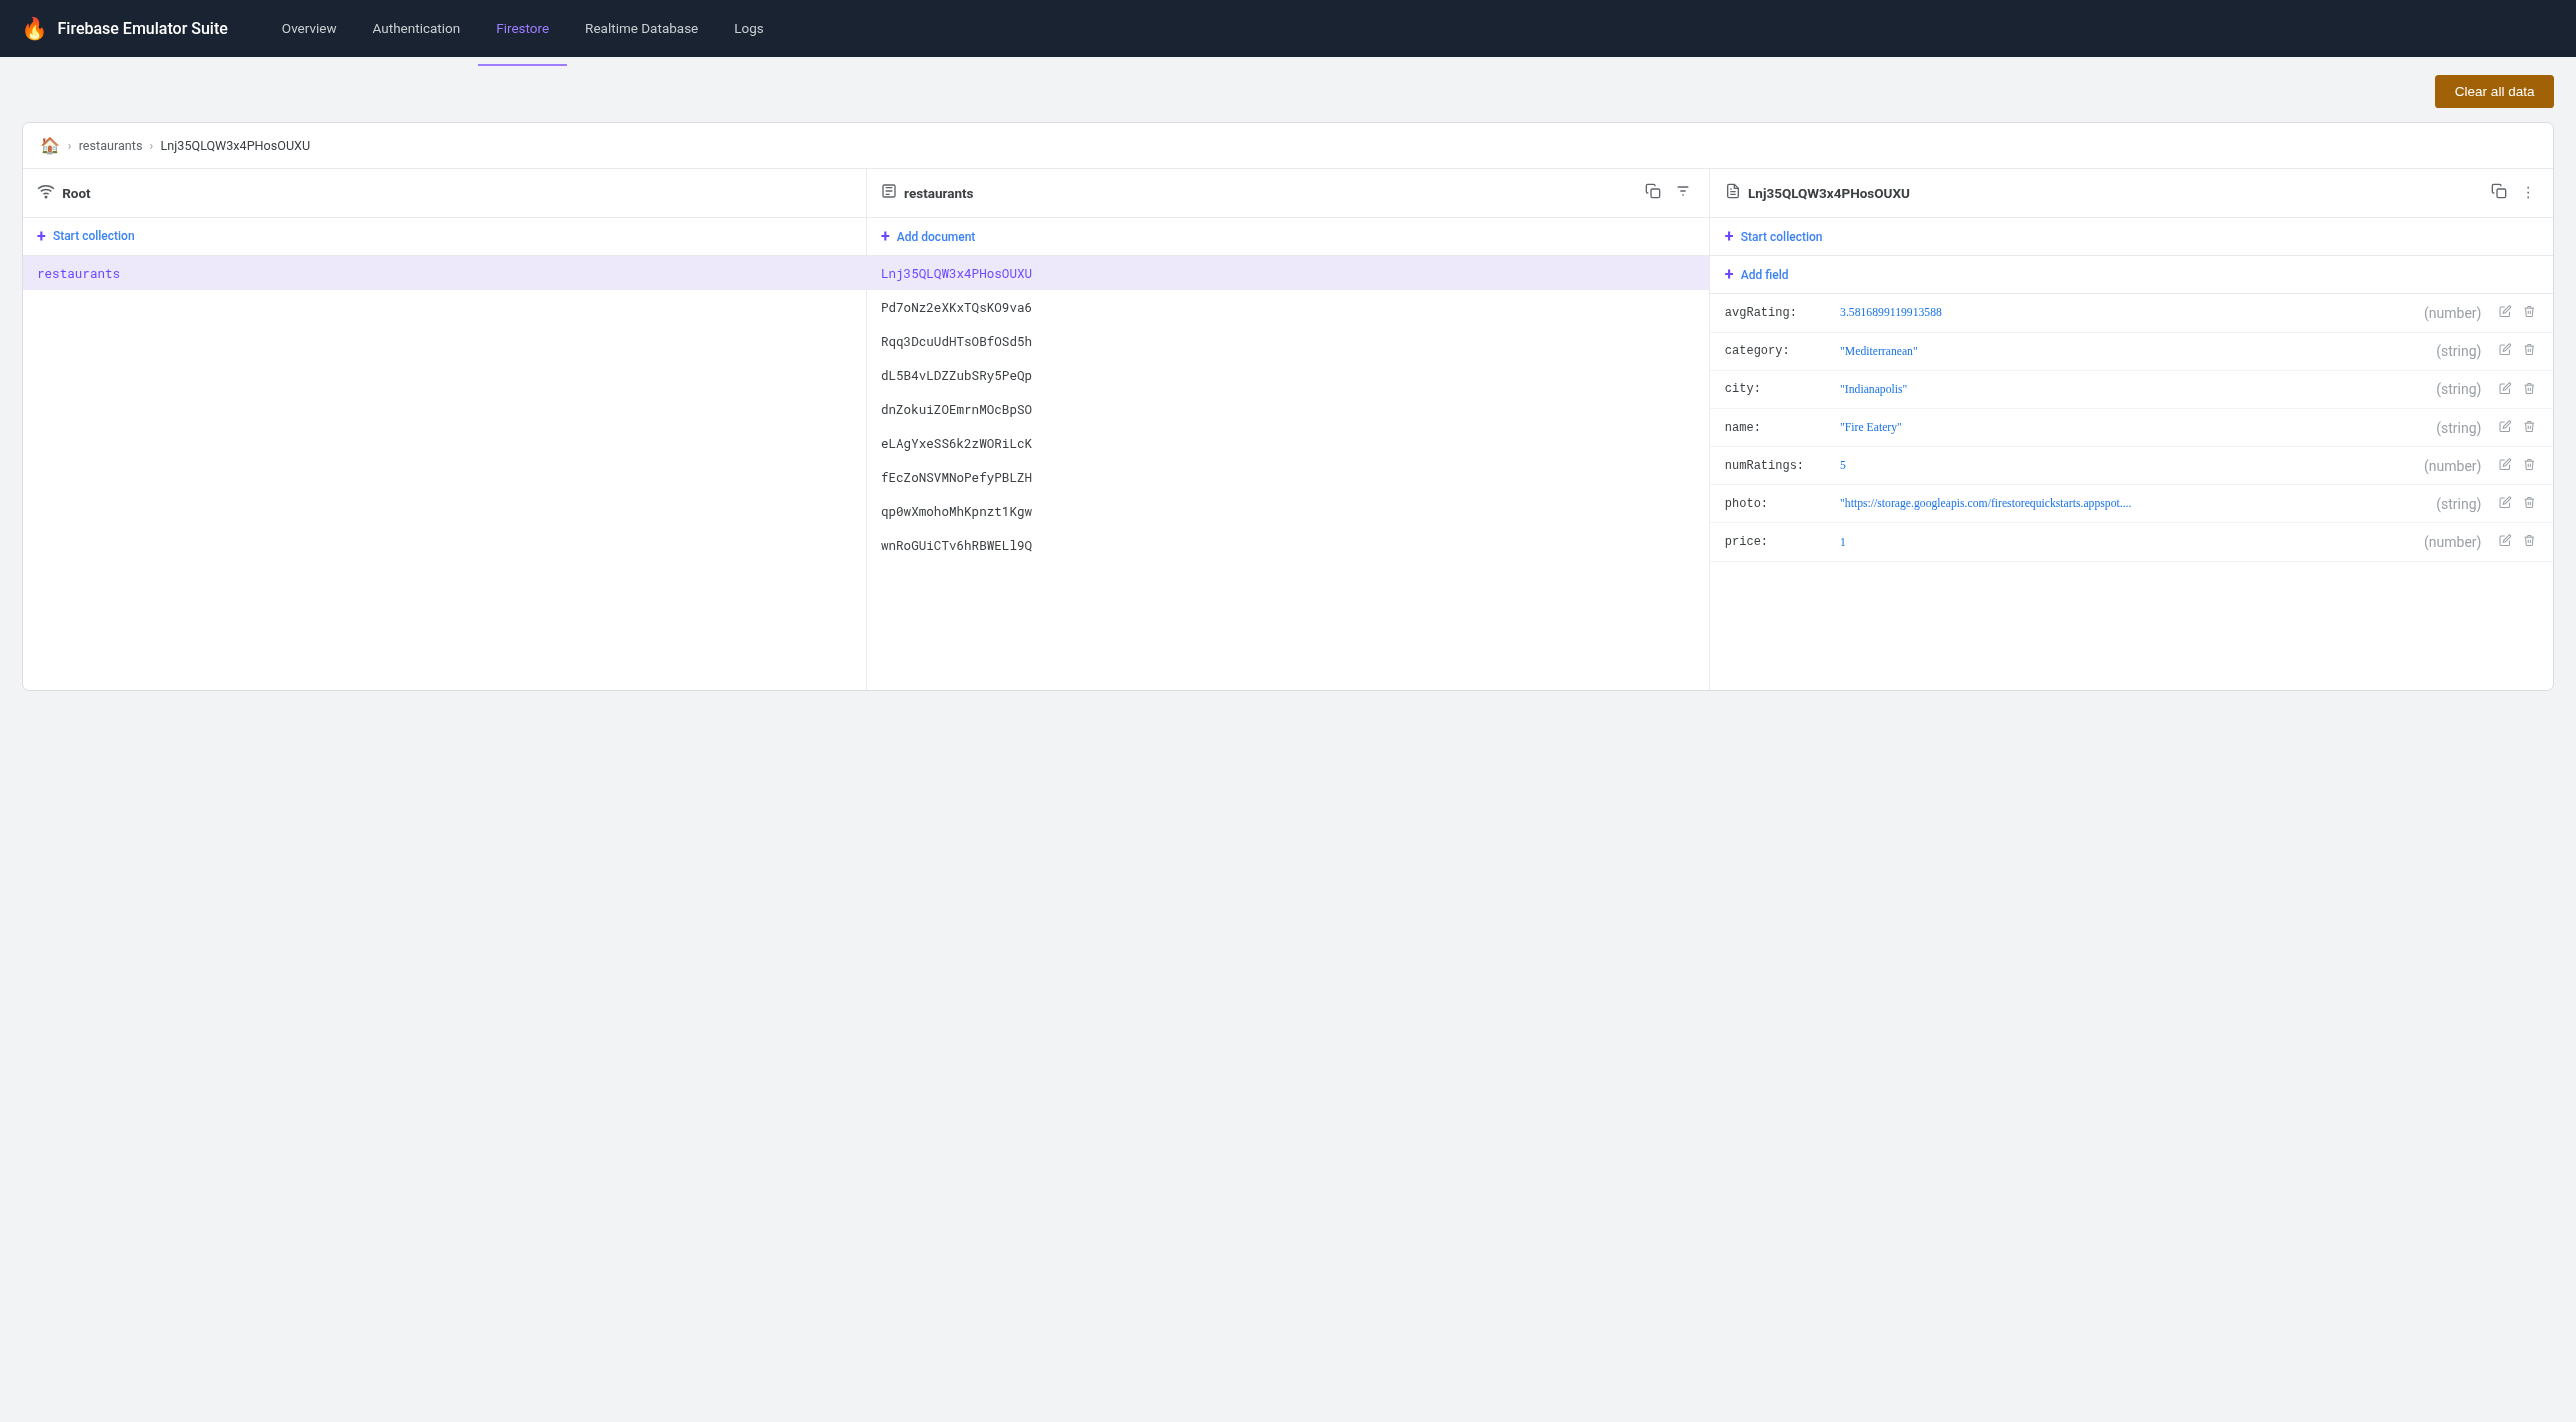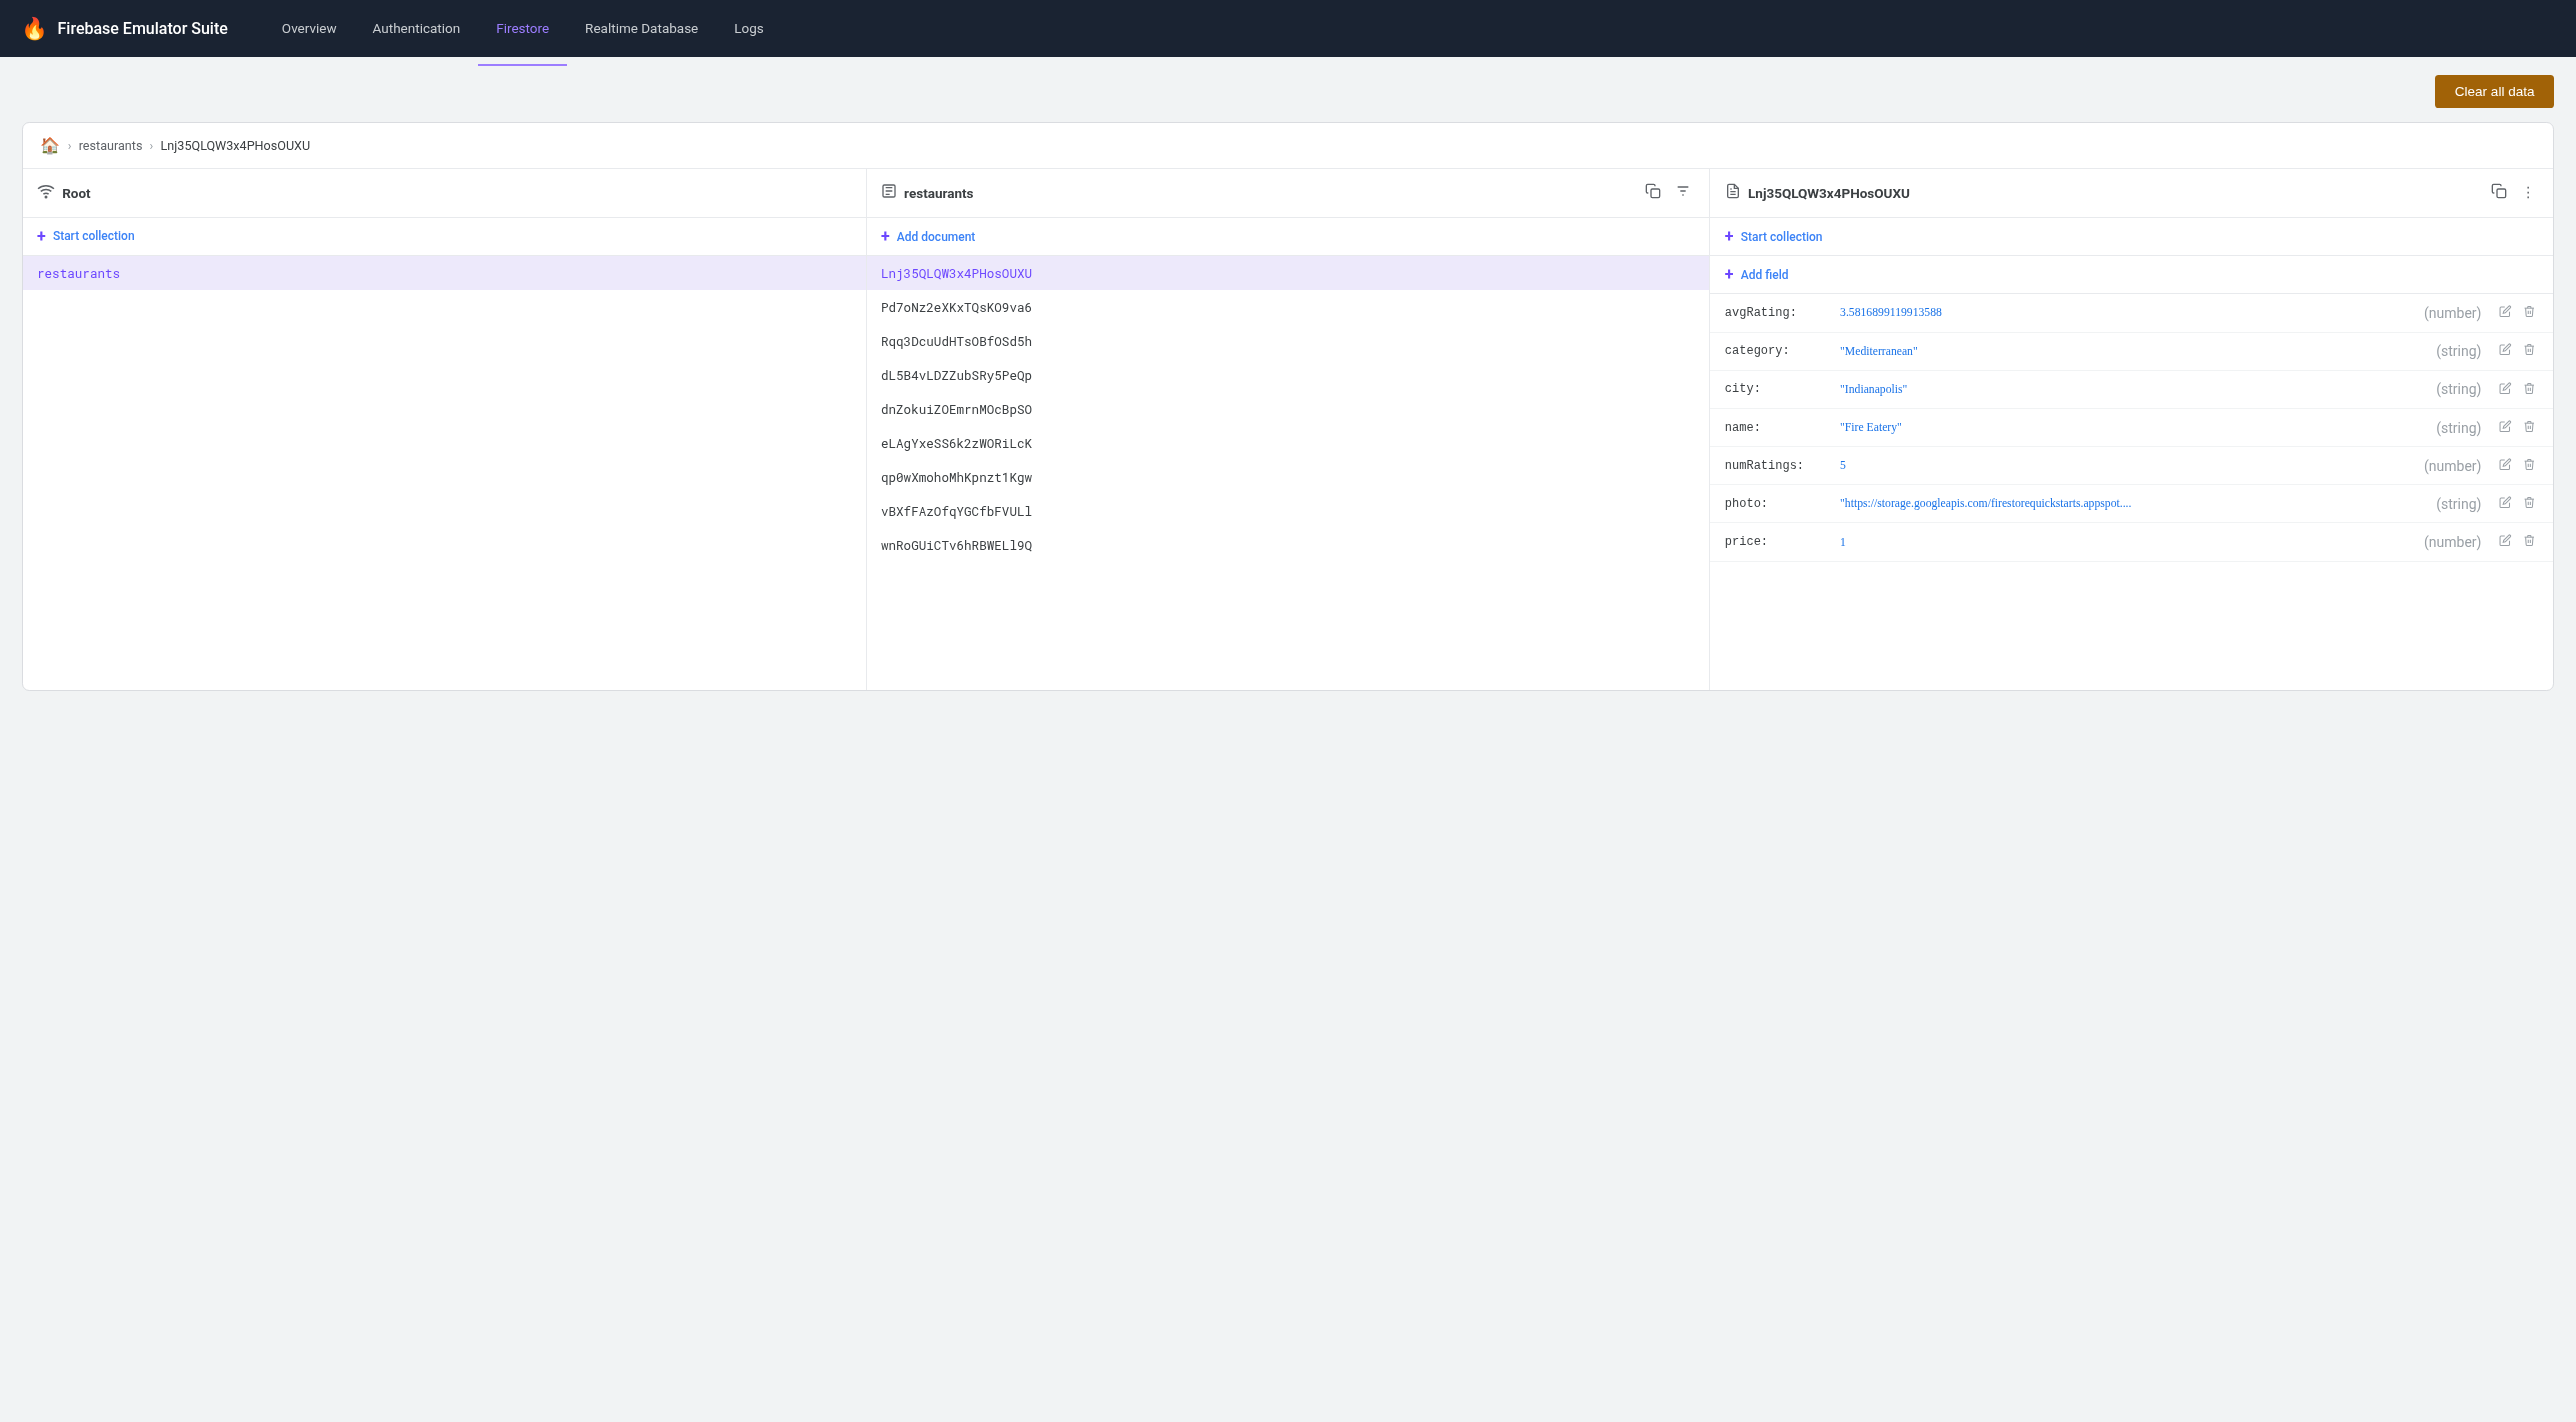--- a/index.html
+++ b/index.html
@@ -312,22 +312,22 @@
           <span class="plus-icon">+</span>
           <span class="action-row-label">Add document</span>
         </div>
         <div id="doc-list">
             <div class="list-item active">Lnj35QLQW3x4PHosOUXU</div>
             <div class="list-item">Pd7oNz2eXKxTQsKO9va6</div>
             <div class="list-item">Rqq3DcuUdHTsOBfOSd5h</div>
             <div class="list-item">dL5B4vLDZZubSRy5PeQp</div>
             <div class="list-item">dnZokuiZOEmrnMOcBpSO</div>
             <div class="list-item">eLAgYxeSS6k2zWORiLcK</div>
+            <div class="list-item">fEcZoNSVMNoPefyPBLZH</div>
             <div class="list-item">qp0wXmohoMhKpnzt1Kgw</div>
-            <div class="list-item">vBXfFAzOfqYGCfbFVULl</div>
             <div class="list-item">wnRoGUiCTv6hRBWELl9Q</div>
           </div>
       </div>
 
       <div class="column">
         <div class="column-header">
           <span class="column-icon">
             <svg width="16" height="16" viewBox="0 0 24 24" fill="none" stroke="#5f6368" stroke-width="2">
               <path d="M14 2H6a2 2 0 00-2 2v16a2 2 0 002 2h12a2 2 0 002-2V8z"></path>
               <path d="M14 2v6h6M16 13H8M16 17H8M10 9H8"></path>

